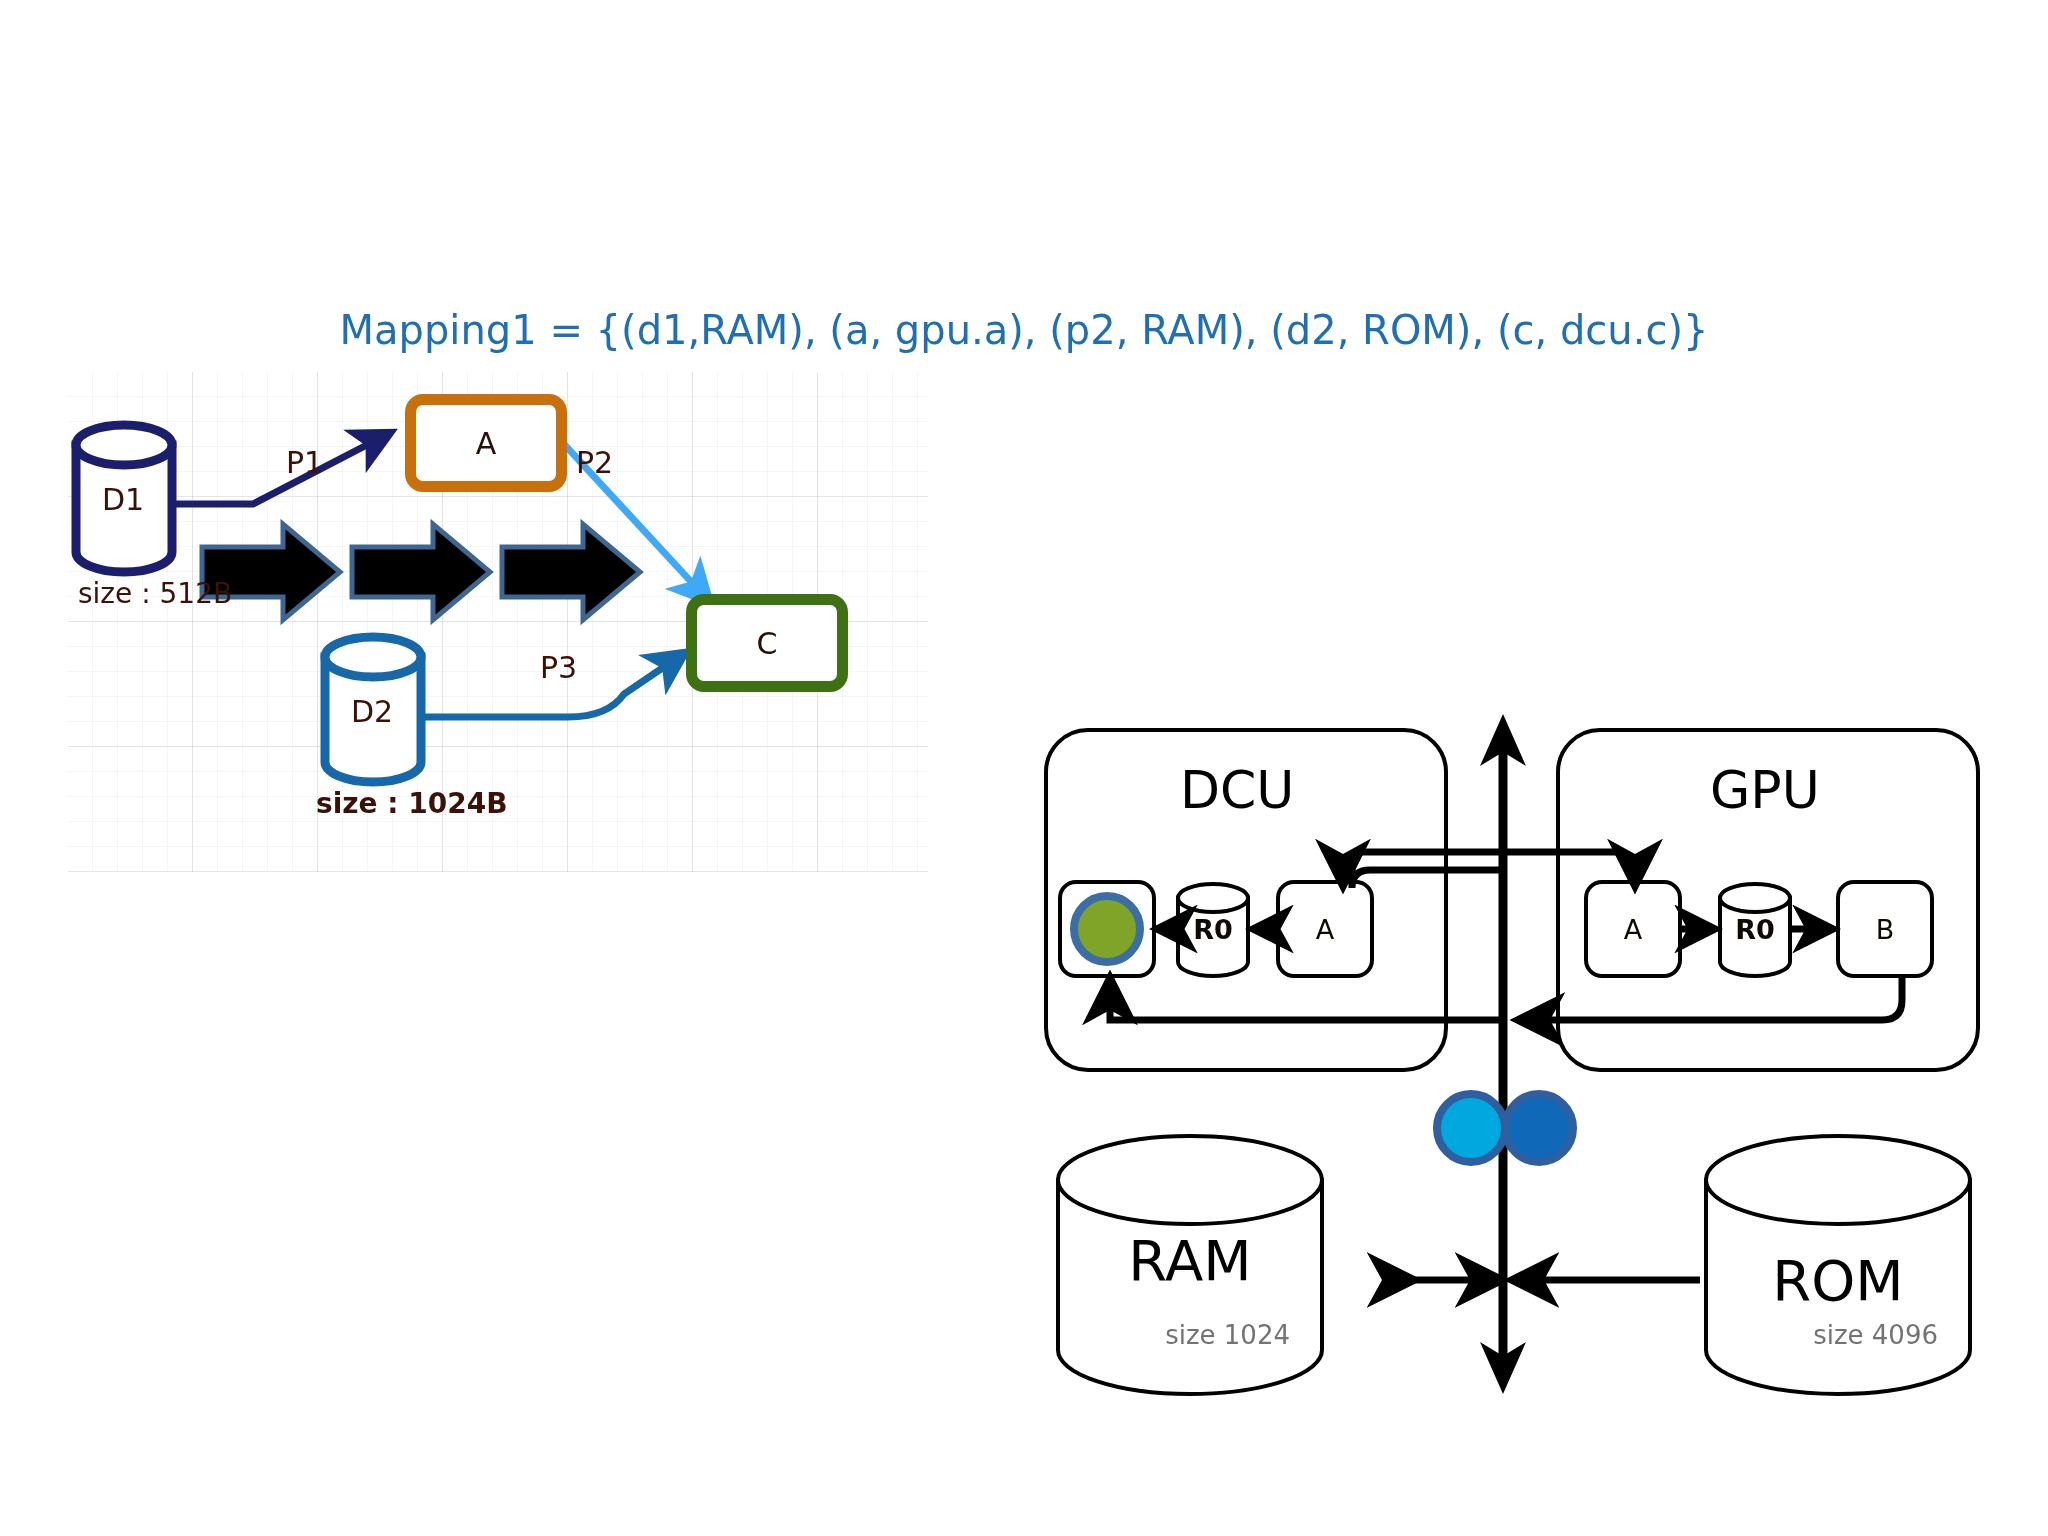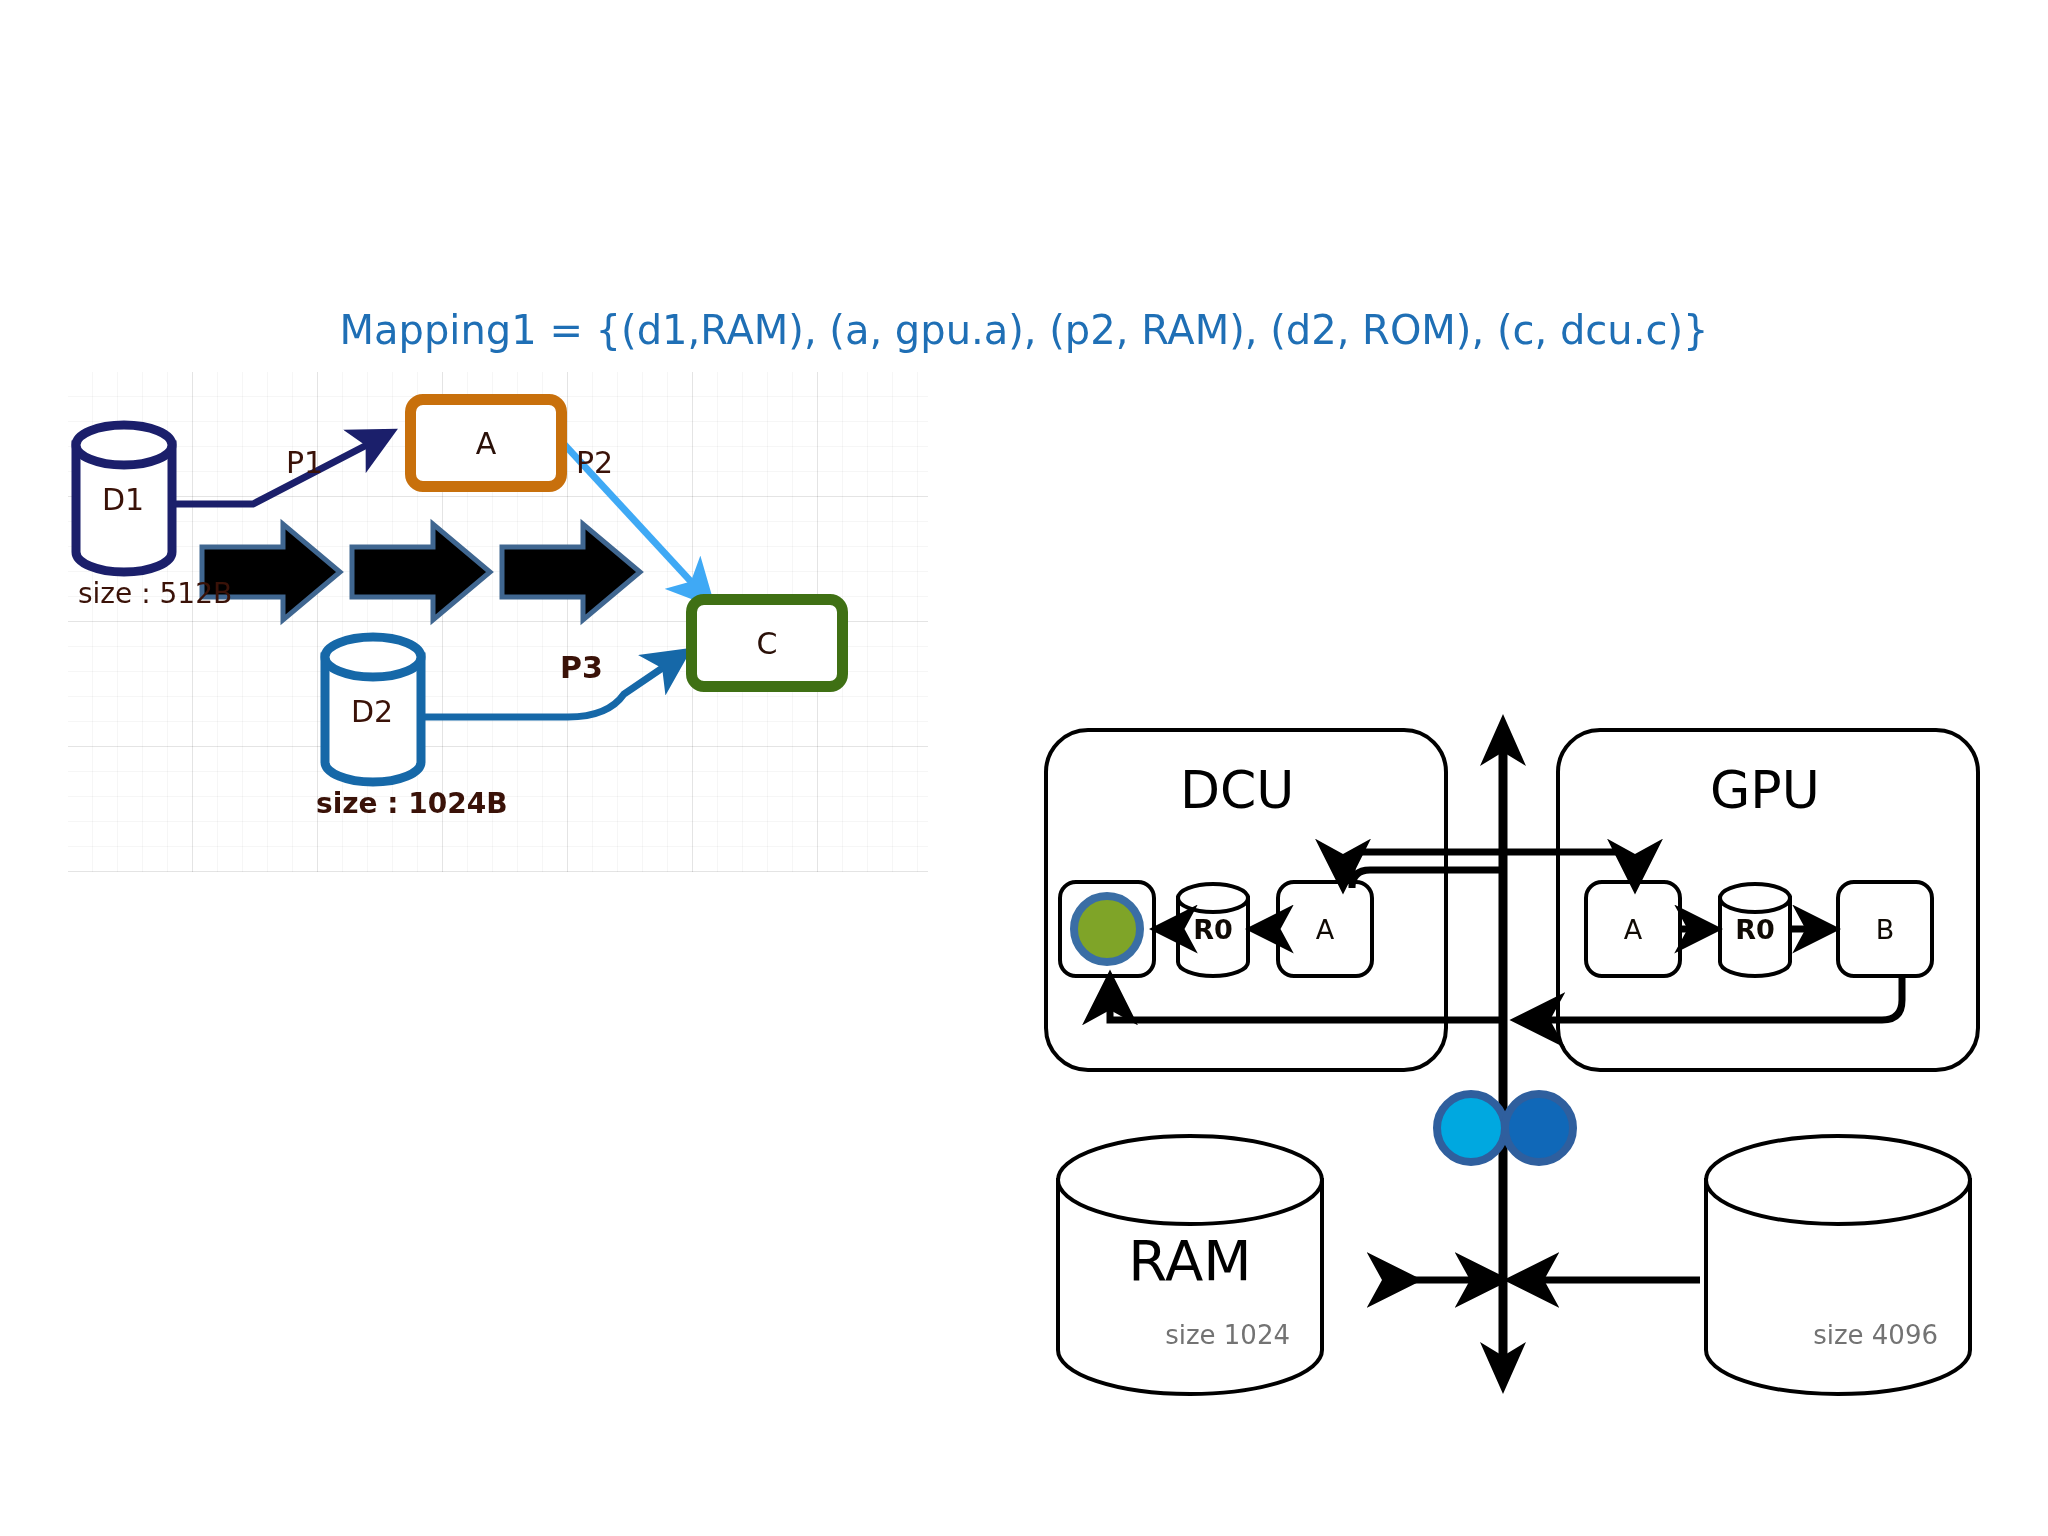--- a/index.html
+++ b/index.html
@@ -134,21 +134,21 @@
     </svg>
 
     <div class="edge-label" style="left:34px;top:110px;">D1</div>
     <div class="size-label" style="left:10px;top:205px;">size : 512B</div>
 
     <div class="edge-label" style="left:283px;top:322px;">D2</div>
     <div class="size-label" style="left:248px;top:415px;font-weight:bold;">size : 1024B</div>
 
     <div class="edge-label" style="left:218px;top:73px;">P1</div>
     <div class="edge-label" style="left:508px;top:73px;">P2</div>
-    <div class="edge-label" style="left:492px;top:278px;font-weight:bold;">P3</div>
+    <div class="edge-label" style="left:472px;top:278px;">P3</div>
 
     <div class="proc-box box-a">
       <span class="proc-label">A</span>
     </div>
     <div class="proc-box box-c">
       <span class="proc-label">C</span>
     </div>
   </div>
 
   <div id="platform">
@@ -230,16 +230,17 @@
     <div class="node-label bold" style="left:158px;top:214px;width:50px;">R0</div>
     <div class="node-label" style="left:270px;top:214px;width:50px;">A</div>
 
     <div class="node-label" style="left:578px;top:214px;width:50px;">A</div>
     <div class="node-label bold" style="left:700px;top:214px;width:50px;">R0</div>
     <div class="node-label" style="left:830px;top:214px;width:50px;">B</div>
 
     <div class="mem-title" style="left:60px;top:528px;width:200px;">RAM</div>
     <div class="mem-size" style="left:60px;top:620px;width:200px;">size 1024</div>
 
+    <div class="mem-title" style="left:708px;top:548px;width:200px;">ROM</div>
     <div class="mem-size" style="left:708px;top:620px;width:200px;">size 4096</div>
   </div>
 
 </div>
 
 </body></html>

